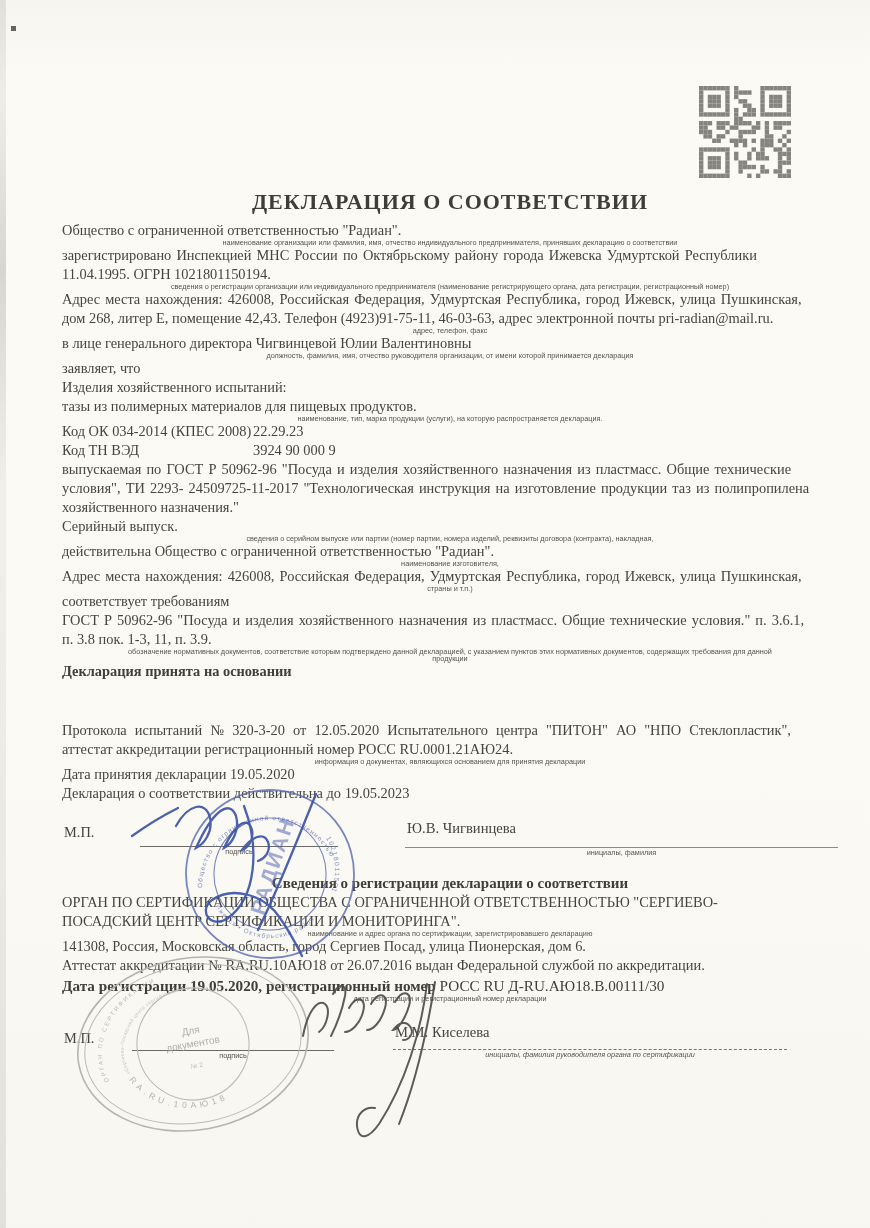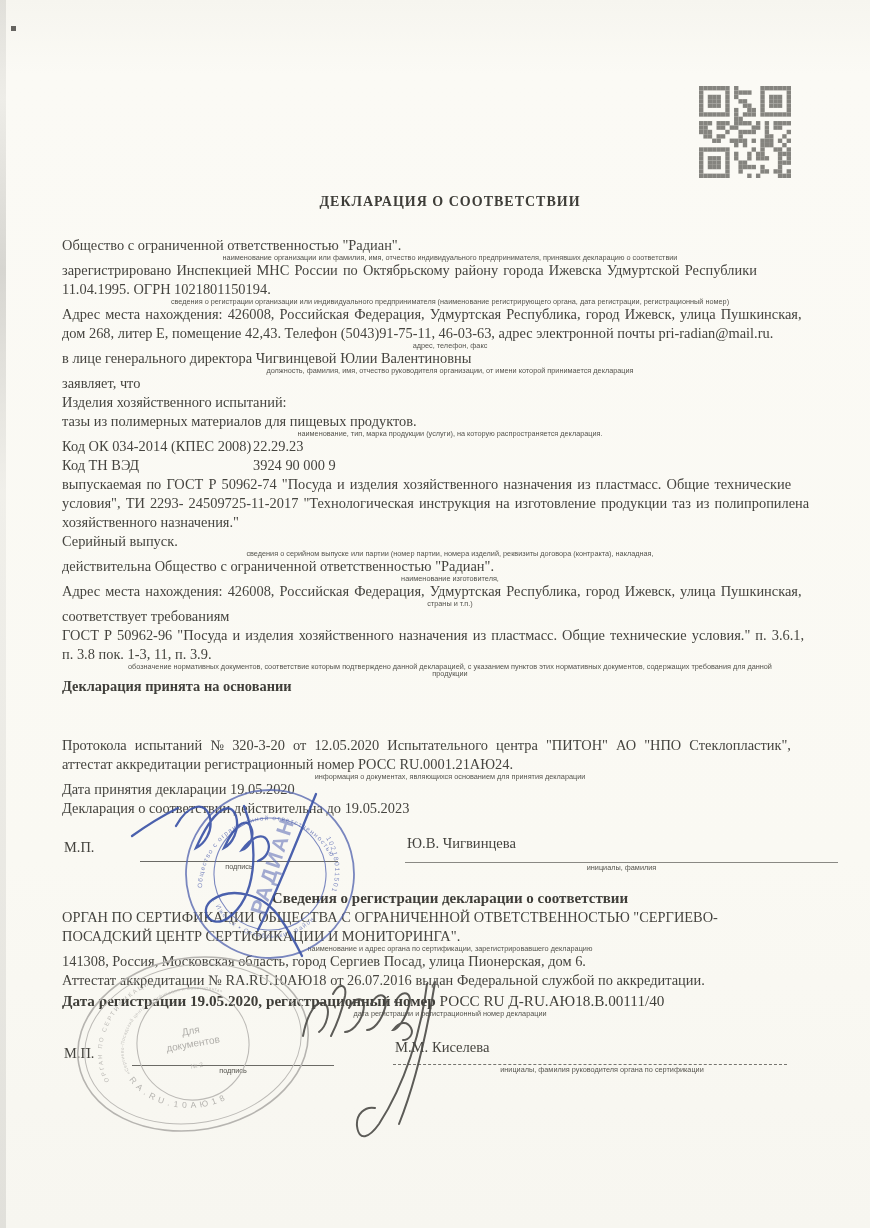--- a/index.html
+++ b/index.html
@@ -7,22 +7,22 @@
   .page{
     position:relative;width:870px;height:1228px;overflow:hidden;
     background:linear-gradient(180deg,#f6f5ef 0%,#fbfaf5 6%,#faf9f3 70%,#f7f6f0 100%);
     font-family:"Liberation Serif",serif;color:#45443f;
   }
   .edge-strip{position:absolute;left:0;top:0;width:6px;height:100%;
     background:linear-gradient(180deg,#cfcec9 0%,#e3e2dd 8%,#b9b8b3 22%,#e8e7e2 40%,#dddcd7 70%,#cfcec9 100%);
     opacity:.55;}
   .spot{position:absolute;left:11px;top:26px;width:5px;height:5px;background:#4b4a46;opacity:.85;}
   .content{position:absolute;left:62px;top:190px;width:776px;}
-  .title{font-size:14px;font-weight:bold;letter-spacing:1px;text-align:center;
-    color:#3e3d38;line-height:24px;margin-bottom:22px;white-space:nowrap;}
+  .title{font-size:22px;font-weight:bold;letter-spacing:1px;text-align:center;
+    color:#3e3d38;line-height:24px;margin-bottom:7px;white-space:nowrap;}
   .t{font-size:14.4px;line-height:19px;white-space:nowrap;color:#45443f;}
   .b{font-weight:bold;color:#3f3e39;}
   .cap{font-family:"Liberation Sans",sans-serif;font-size:7.3px;line-height:8px;
     margin-top:-1px;margin-bottom:-1px;color:#55544e;text-align:center;white-space:nowrap;}
   .ws1{word-spacing:1.5px;}
   .ws3{word-spacing:4.5px;margin-top:40px;}
   .code-row{display:flex;}
   .code-row .lbl{width:191px;flex:0 0 191px;}
   .h2{font-size:15px;font-weight:bold;text-align:center;color:#3f3e39;line-height:20px;margin-top:5px;white-space:nowrap;}
   .regdate{font-size:15.2px;line-height:21px;}
@@ -34,21 +34,21 @@
   .sigline1{position:absolute;left:78px;top:28px;width:198px;border-bottom:1.2px solid #6b6a65;}
   .siglab1{position:absolute;left:78px;top:31px;width:198px;}
   .signame{position:absolute;left:345px;top:2px;font-size:14.6px;white-space:nowrap;}
   .nameline{position:absolute;left:343px;top:29px;width:433px;border-bottom:1px solid #8a8984;}
   .nameline.dash{border-bottom:1.2px dashed #76756f;}
   .namelab{position:absolute;left:343px;top:32px;width:433px;}
   .sig2 .sigline1{left:70px;top:26px;width:202px;}
   .sig2 .siglab1{left:70px;top:29px;width:202px;}
   .sig2 .signame{left:333px;top:0px;}
   .sig2 .nameline{left:331px;top:25px;width:394px;}
-  .sig2 .namelab{left:343px;top:28px;width:394px;}
+  .sig2 .namelab{left:331px;top:28px;width:394px;font-style:italic;}
   .overlay{position:absolute;pointer-events:none;}
   svg text{font-family:"Liberation Sans",sans-serif;}
 </style>
 </head>
 <body>
 
 <div class="page">
 
   <div class="edge-strip"></div>
   <div class="spot"></div>
@@ -285,40 +285,40 @@
   <div class="content">
 
     <div class="title">ДЕКЛАРАЦИЯ О СООТВЕТСТВИИ</div>
 
     <div class="t">Общество с ограниченной ответственностью "Радиан".</div>
     <div class="cap">наименование организации или фамилия, имя, отчество индивидуального предпринимателя, принявших декларацию о соответствии</div>
     <div class="t ws1">зарегистрировано Инспекцией МНС России по Октябрьскому району города Ижевска Удмуртской Республики</div>
     <div class="t">11.04.1995. ОГРН 1021801150194.</div>
     <div class="cap">сведения о регистрации организации или индивидуального предпринимателя (наименование регистрирующего органа, дата регистрации, регистрационный номер)</div>
     <div class="t ws1">Адрес места нахождения: 426008, Российская Федерация, Удмуртская Республика, город Ижевск, улица Пушкинская,</div>
-    <div class="t">дом 268, литер Е, помещение 42,43. Телефон (5043)91-75-11, 46-03-63, адрес электронной почты pri-radian@mail.ru.</div>
+    <div class="t">дом 268, литер Е, помещение 42,43. Телефон (4923)91-75-11, 46-03-63, адрес электронной почты pri-radian@mail.ru.</div>
     <div class="cap">адрес, телефон, факс</div>
     <div class="t">в лице генерального директора Чигвинцевой Юлии Валентиновны</div>
     <div class="cap">должность, фамилия, имя, отчество руководителя организации, от имени которой принимается декларация</div>
     <div class="t">заявляет, что</div>
 
     <div class="t">Изделия хозяйственного испытаний:</div>
     <div class="t">тазы из полимерных материалов для пищевых продуктов.</div>
     <div class="cap">наименование, тип, марка продукции (услуги), на которую распространяется декларация.</div>
 
     <div class="t code-row">
       <span class="lbl">Код ОК 034-2014 (КПЕС 2008)</span>
       <span>22.29.23</span>
     </div>
     <div class="t code-row">
       <span class="lbl">Код ТН ВЭД</span>
       <span>3924 90 000 9</span>
     </div>
 
-    <div class="t ws1">выпускаемая по ГОСТ Р 50962-74 "Посуда и изделия хозяйственного назначения из пластмасс. Общие технические</div>
+    <div class="t ws1">выпускаемая по ГОСТ Р 50962-96 "Посуда и изделия хозяйственного назначения из пластмасс. Общие технические</div>
     <div class="t ws1">условия", ТИ 2293- 24509725-11-2017 "Технологическая инструкция на изготовление продукции таз из полипропилена</div>
     <div class="t">хозяйственного назначения."</div>
     <div class="t">Серийный выпуск.</div>
     <div class="cap">сведения о серийном выпуске или партии (номер партии, номера изделий, реквизиты договора (контракта), накладная,</div>
     <div class="t">действительна Общество с ограниченной ответственностью "Радиан".</div>
     <div class="cap">наименование изготовителя,</div>
     <div class="t ws1">Адрес места нахождения: 426008, Российская Федерация, Удмуртская Республика, город Ижевск, улица Пушкинская,</div>
     <div class="cap">страны и т.п.)</div>
 
     <div class="t">соответствует требованиям</div>
@@ -342,21 +342,21 @@
       <div class="nameline"></div>
       <div class="cap namelab">инициалы, фамилия</div>
     </div>
 
     <div class="h2">Сведения о регистрации декларации о соответствии</div>
     <div class="t">ОРГАН ПО СЕРТИФИКАЦИИ ОБЩЕСТВА С ОГРАНИЧЕННОЙ ОТВЕТСТВЕННОСТЬЮ "СЕРГИЕВО-</div>
     <div class="t">ПОСАДСКИЙ ЦЕНТР СЕРТИФИКАЦИИ И МОНИТОРИНГА".</div>
     <div class="cap">наименование и адрес органа по сертификации, зарегистрировавшего декларацию</div>
     <div class="t">141308, Россия, Московская область, город Сергиев Посад, улица Пионерская, дом 6.</div>
     <div class="t">Аттестат аккредитации № RA.RU.10АЮ18 от 26.07.2016 выдан Федеральной службой по аккредитации.</div>
-    <div class="t b regdate"><span>Дата регистрации 19.05.2020, регистрационный номер</span><span class="num"> РОСС RU Д-RU.АЮ18.В.00111/40</span></div>
+    <div class="t b regdate"><span>Дата регистрации 19.05.2020, регистрационный номер</span><span class="num"> РОСС RU Д-RU.АЮ18.В.00111/30</span></div>
     <div class="cap">дата регистрации и регистрационный номер декларации</div>
 
     <div class="sigblock sig2">
       <div class="mp">М.П.</div>
       <div class="sigline1"></div>
       <div class="cap siglab1">подпись</div>
       <div class="signame">М.М. Киселева</div>
       <div class="nameline dash"></div>
       <div class="cap namelab">инициалы, фамилия руководителя органа по сертификации</div>
     </div>

